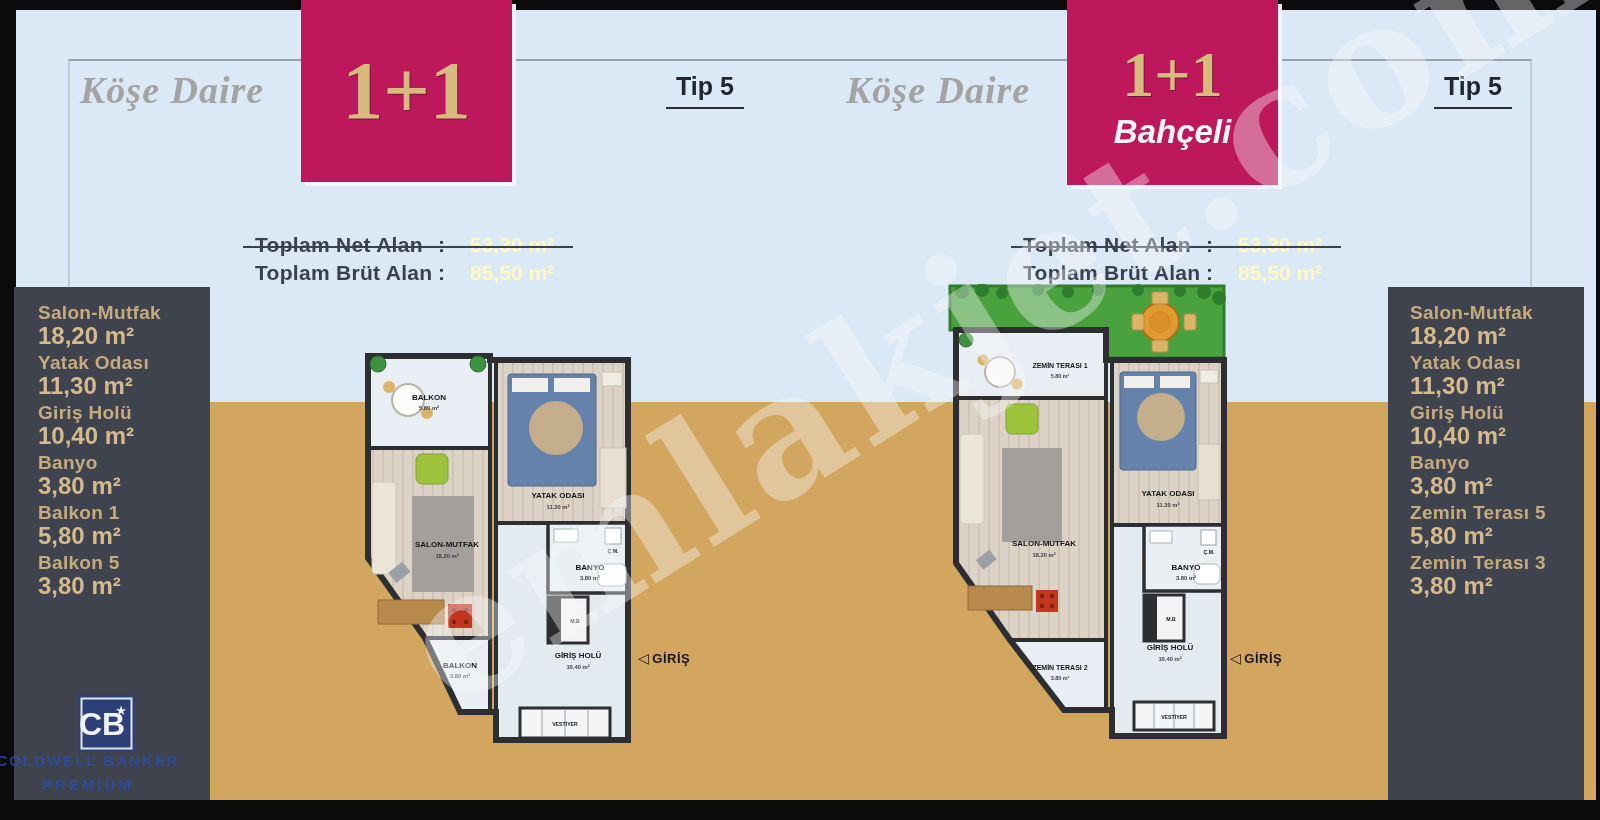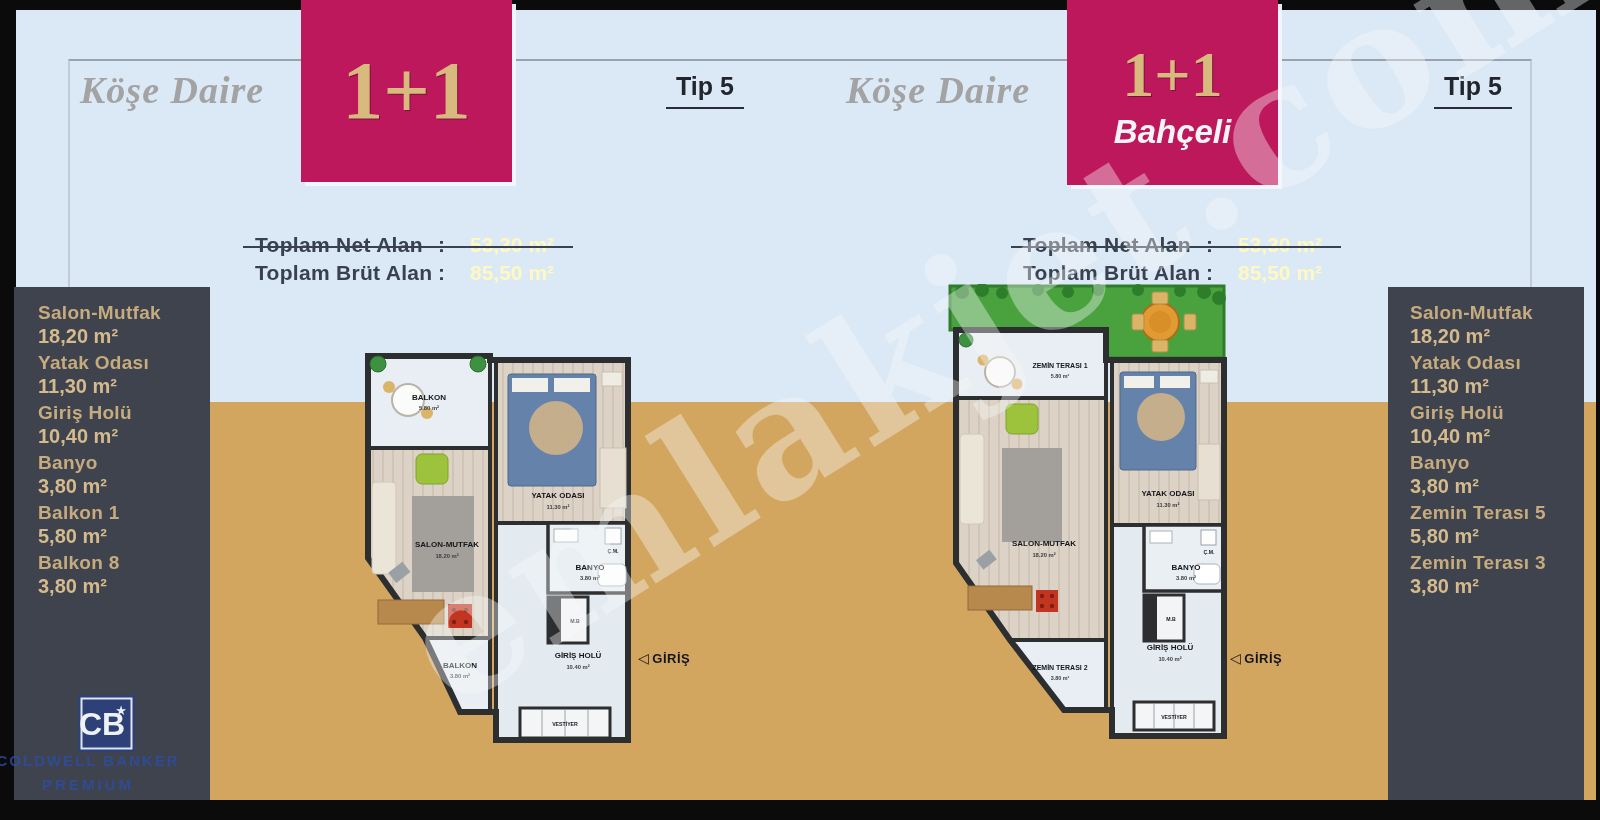--- a/index.html
+++ b/index.html
@@ -50,21 +50,21 @@
   .tsep{position:absolute;left:183px;font-weight:700;}
   .tvalue{position:absolute;left:215px;font-weight:800;color:#fef9c3;}
   .trule{height:2px;background:#3a4250;z-index:6;}
   .trule-l{left:243px;top:246px;width:330px;} .trule-r{left:1011px;top:246px;width:330px;}
   
   .sidebar{top:287px;width:196px;height:513px;background:#3e434d;z-index:8;box-sizing:border-box;}
   .sidebar-l{left:14px;padding:15px 0 0 24px;}
   .sidebar-r{left:1388px;padding:15px 0 0 22px;}
   .sb-item{height:50px;}
   .sb-label{font-size:19px;line-height:22px;font-weight:600;color:#c6ab7e;letter-spacing:0.3px;}
-  .sb-value{font-size:20px;line-height:24px;font-weight:800;color:#d4ba8d;}
+  .sb-value{font-size:24px;line-height:24px;font-weight:800;color:#d4ba8d;}
   
   .brand-logo{left:64px;top:408px;}
   .brand-line{left:-24px;width:196px;text-align:center;color:#2b4da6;font-weight:700;opacity:0.8;}
   .brand-1{top:465px;font-size:15px;letter-spacing:2px;}
   .brand-2{top:489px;font-size:15px;letter-spacing:3px;}
   
   .plan{z-index:10;}
   .plan-l{left:362px;top:348px;} .plan-r{left:948px;top:284px;}
   .entry{z-index:12;font-size:13px;font-weight:800;color:#15161a;letter-spacing:0.5px;white-space:nowrap;}
   .entry-l{left:638px;top:650px;} .entry-r{left:1230px;top:650px;}
@@ -135,21 +135,21 @@
   </div>
   <div class="sb-item">
     <div class="sb-label">Banyo</div>
     <div class="sb-value">3,80 m²</div>
   </div>
   <div class="sb-item">
     <div class="sb-label">Balkon 1</div>
     <div class="sb-value">5,80 m²</div>
   </div>
   <div class="sb-item">
-    <div class="sb-label">Balkon 8</div>
+    <div class="sb-label">Balkon 5</div>
     <div class="sb-value">3,80 m²</div>
   </div>
 
   <svg class="abs brand-logo" width="57" height="57" viewBox="0 0 57 57">
     <rect x="0" y="0" width="57" height="57" fill="#2d4077"></rect>
     <rect x="3.5" y="3.5" width="50" height="50" fill="none" stroke="#dfe4ee" stroke-width="2"></rect>
     <text x="24" y="40" text-anchor="middle" font-family="Liberation Serif, DejaVu Serif, serif" font-size="32" font-weight="700" fill="#eef1f6">CB</text>
     <text x="43" y="20" text-anchor="middle" font-size="13" fill="#eef1f6">★</text>
   </svg>
   <div class="abs brand-line brand-1">COLDWELL BANKER</div>

